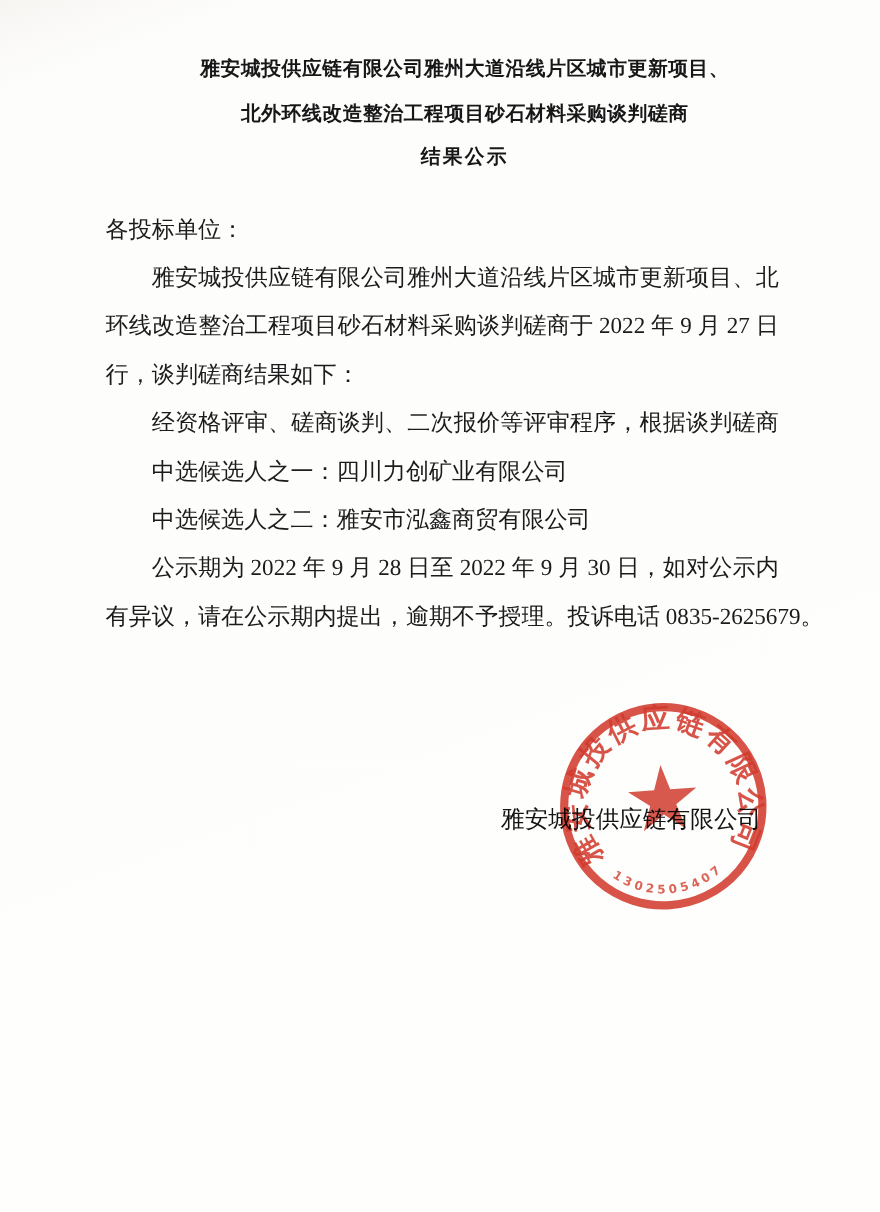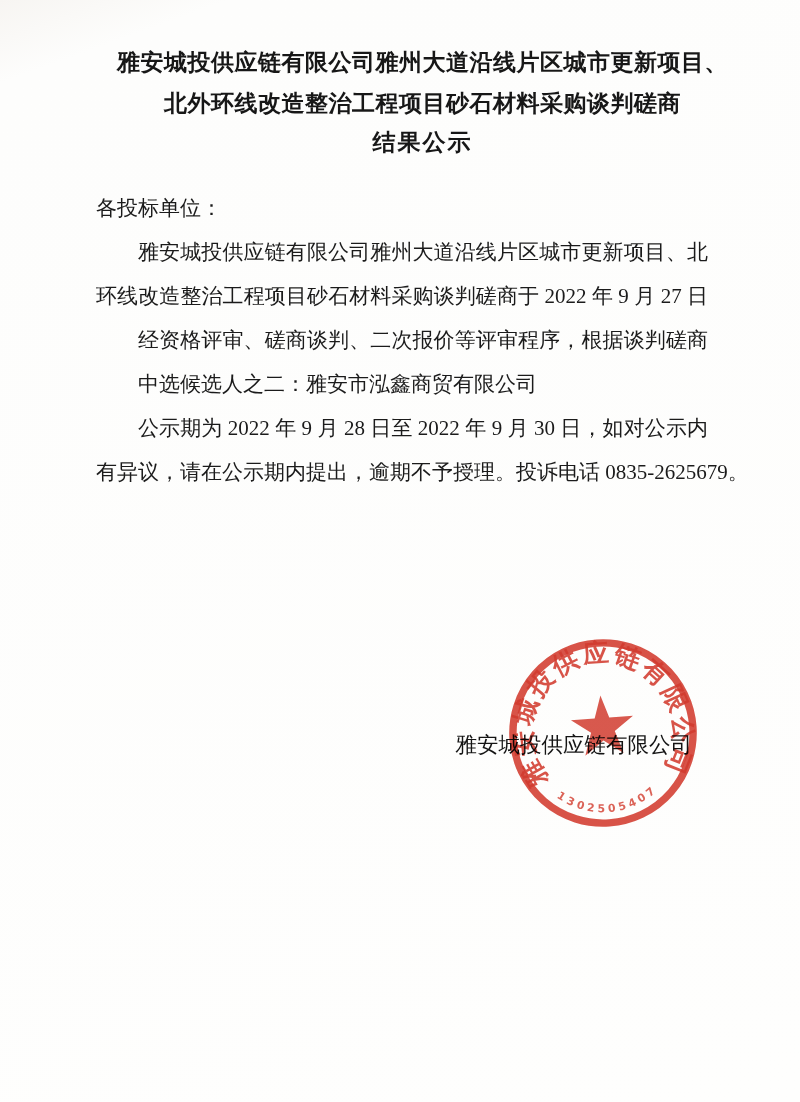--- a/index.html
+++ b/index.html
@@ -21,21 +21,21 @@
   .title-block {
     position: absolute;
     top: 42px;
     left: 0;
     right: 0;
     text-align: center;
   }
   .title-line {
     height: 41px;
     line-height: 41px;
-    font-size: 23px;
+    font-size: 18px;
     font-weight: bold;
     color: #171717;
     letter-spacing: 0.5px;
     padding-left: 45px;
   }
   .title-line.sub {
     letter-spacing: 2px;
     font-family: Liberation Mono, monospace;
   }
   
@@ -104,23 +104,25 @@
     <div class="title-line">雅安城投供应链有限公司雅州大道沿线片区城市更新项目、</div>
     <div class="title-line">北外环线改造整治工程项目砂石材料采购谈判磋商</div>
     <div class="title-line sub">结果公示</div>
   </div>
 
   <div class="body-block">
     <div class="b-line">各投标单位：</div>
 
     <div class="b-line wrap indent justify">雅安城投供应链有限公司雅州大道沿线片区城市更新项目、北外</div>
     <div class="b-line wrap justify">环线改造整治工程项目砂石材料采购谈判磋商于 2022 年 9 月 27 日进</div>
+    <div class="b-line">行，谈判磋商结果如下：</div>
 
     <div class="b-line wrap indent justify">经资格评审、磋商谈判、二次报价等评审程序，根据谈判磋商文</div>
 
+    <div class="b-line indent">中选候选人之一：四川力创矿业有限公司</div>
     <div class="b-line indent">中选候选人之二：雅安市泓鑫商贸有限公司</div>
 
     <div class="b-line wrap indent justify">公示期为 2022 年 9 月 28 日至 2022 年 9 月 30 日，如对公示内容</div>
     <div class="b-line">有异议，请在公示期内提出，逾期不予授理。投诉电话 0835-2625679。</div>
   </div>
 
   <div class="sig-company">雅安城投供应链有限公司</div>
 
   <div class="seal">
     <svg viewBox="0 0 200 200" xmlns="http://www.w3.org/2000/svg">

